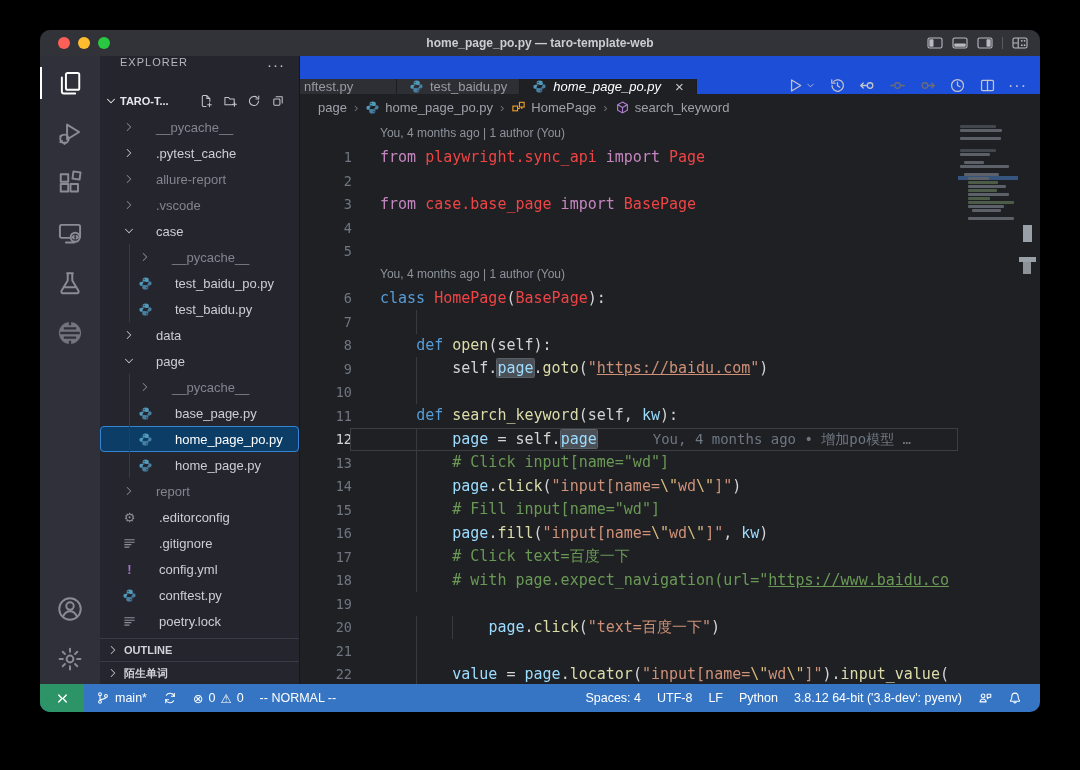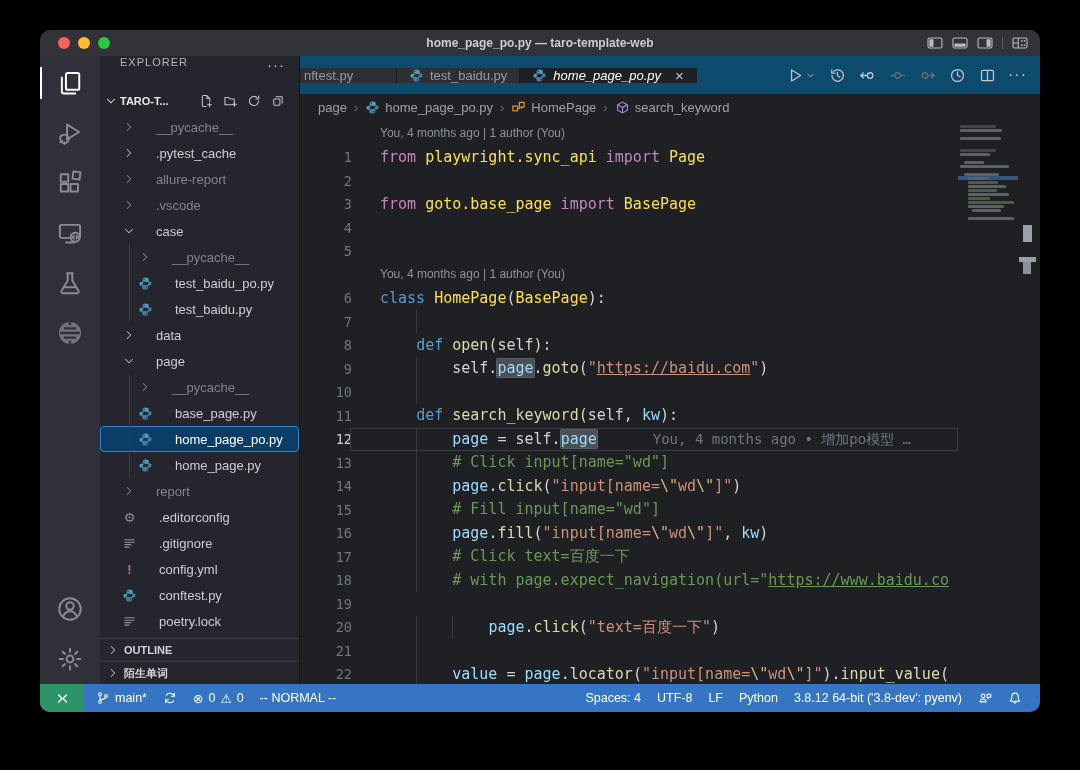--- a/index.html
+++ b/index.html
@@ -42,21 +42,21 @@
   .trow.dim .tlabel{color:#84848e;}
   .trow.dim .chev{color:#84848e;}
   .trow.sel{background:#0b3d66;outline:1px solid #3584d4;outline-offset:-1px;border-radius:4px;}
   .trow.sel .tlabel{color:#fff;}
   .tguide{position:absolute;left:29px;top:0;bottom:0;width:1px;background:#3a3a44;}
   .sb-foot{height:23px;flex:none;border-top:1px solid #3b3b45;display:flex;align-items:center;gap:4px;
     padding-left:6px;font-size:11px;font-weight:700;color:#d2d2da;}
   .sb-foot .icon{width:14px;height:14px;color:#b9b9c2;}
   
   .editor-col{flex:1;display:flex;flex-direction:column;min-width:0;background:#1f2024;}
-  .tabbar{height:38px;flex:none;background:#0c4a6e;display:flex;align-items:center;}
+  .tabbar{height:38px;flex:none;background:#1d4ed8;display:flex;align-items:flex-end;}
   .tab{display:flex;align-items:center;gap:6px;padding:0 12px;background:#2e2e35;color:#9a9aa3;font-size:13px;
     border-right:1px solid #1b1b20;cursor:pointer;white-space:nowrap;}
   .tab.cut{width:97px;overflow:hidden;padding-left:4px;}
   .tab.active{background:#1f2024;color:#fff;font-style:italic;}
   .tab .ficon{width:15px;height:15px;display:inline-flex;}
   .tab .close{margin-left:8px;font-style:normal;color:#c8c8cf;font-size:15px;line-height:1;}
   .tab-actions{margin-left:auto;display:flex;align-items:center;gap:13px;padding:0 14px;color:#c4c4cb;}
   .tab-actions .icon{width:17px;height:17px;cursor:pointer;}
   .tab-actions .dimmed{color:#6c6c75;}
   .tab-actions .glyph{font-size:15px;line-height:1;}
@@ -72,21 +72,21 @@
   .rows{position:absolute;left:0;top:1px;width:658px;bottom:0;overflow:hidden;}
   .crow{height:23.5px;position:relative;display:flex;align-items:center;}
   .crow .ln{width:52px;flex:none;text-align:right;font:13.5px "DejaVu Sans Mono",monospace;color:#6f7681;}
   .crow.current .ln{color:#d3d5d9;}
   .crow .lt{flex:1;height:100%;margin-left:28px;font:15px "DejaVu Sans Mono",monospace;line-height:23.5px;
     white-space:pre;overflow:hidden;position:relative;color:#d4d4d4;}
   .crow.current::after{content:'';position:absolute;left:50px;right:0;top:0;bottom:0;border:1px solid #3d3e44;pointer-events:none;}
   .lensrow{height:23.5px;line-height:23.5px;padding-left:80px;font-size:12px;color:#8d939c;}
   .guide{position:absolute;top:0;bottom:0;width:1px;background:#393a40;}
   .blame{color:#6e7681;padding-left:56px;font-size:14px;}
-  .tk-p{color:#d4d4d4}.tk-k{color:#c586c0}.tk-d{color:#569cd6}.tk-f{color:#dcdcaa}.tk-t{color:#fde047}
+  .tk-p{color:#d4d4d4}.tk-k{color:#c586c0}.tk-d{color:#569cd6}.tk-f{color:#dcdcaa}.tk-t{color:#ef4444}
   .tk-s{color:#ce9178}.tk-e{color:#d7ba7d}.tk-c{color:#6a9955}.tk-v{color:#9cdcfe}
   .tk-sl{color:#ce9178;text-decoration:underline}.tk-cl{color:#6a9955;text-decoration:underline}
   .tk-hl{color:#9cdcfe;background:#4b5056;box-shadow:0 0 0 1px #5a6067;border-radius:1px;}
   .minimap{position:absolute;left:658px;top:0;width:60px;height:116px;}
   .mmbar{position:absolute;height:2.5px;border-radius:1px;}
   .mmcur{position:absolute;left:0;width:60px;height:4px;background:rgba(72,130,200,.55);}
   .ruler{position:absolute;right:0;top:0;bottom:0;width:22px;}
   .mark-a{position:absolute;left:5px;top:104px;width:9px;height:17px;background:#9aa0a7;}
   .mark-b1{position:absolute;left:1px;top:136px;width:17px;height:5px;background:#9aa0a7;}
   .mark-b2{position:absolute;left:5px;top:141px;width:8px;height:12px;background:#8d9299;}
@@ -574,21 +574,21 @@
             <div class="crow">
               <span class="ln">1</span>
               <span class="lt"><span class="tk-k">from </span><span class="tk-t">playwright.sync_api</span><span class="tk-k"> import</span><span class="tk-t"> Page</span></span>
             </div>
             <div class="crow">
               <span class="ln">2</span>
               <span class="lt"></span>
             </div>
             <div class="crow">
               <span class="ln">3</span>
-              <span class="lt"><span class="tk-k">from </span><span class="tk-t">goto.base_page</span><span class="tk-k"> import</span><span class="tk-t"> BasePage</span></span>
+              <span class="lt"><span class="tk-k">from </span><span class="tk-t">case.base_page</span><span class="tk-k"> import</span><span class="tk-t"> BasePage</span></span>
             </div>
             <div class="crow">
               <span class="ln">4</span>
               <span class="lt"></span>
             </div>
             <div class="crow">
               <span class="ln">5</span>
               <span class="lt"></span>
             </div>
             <div class="lensrow">You, 4 months ago | 1 author (You)</div>

